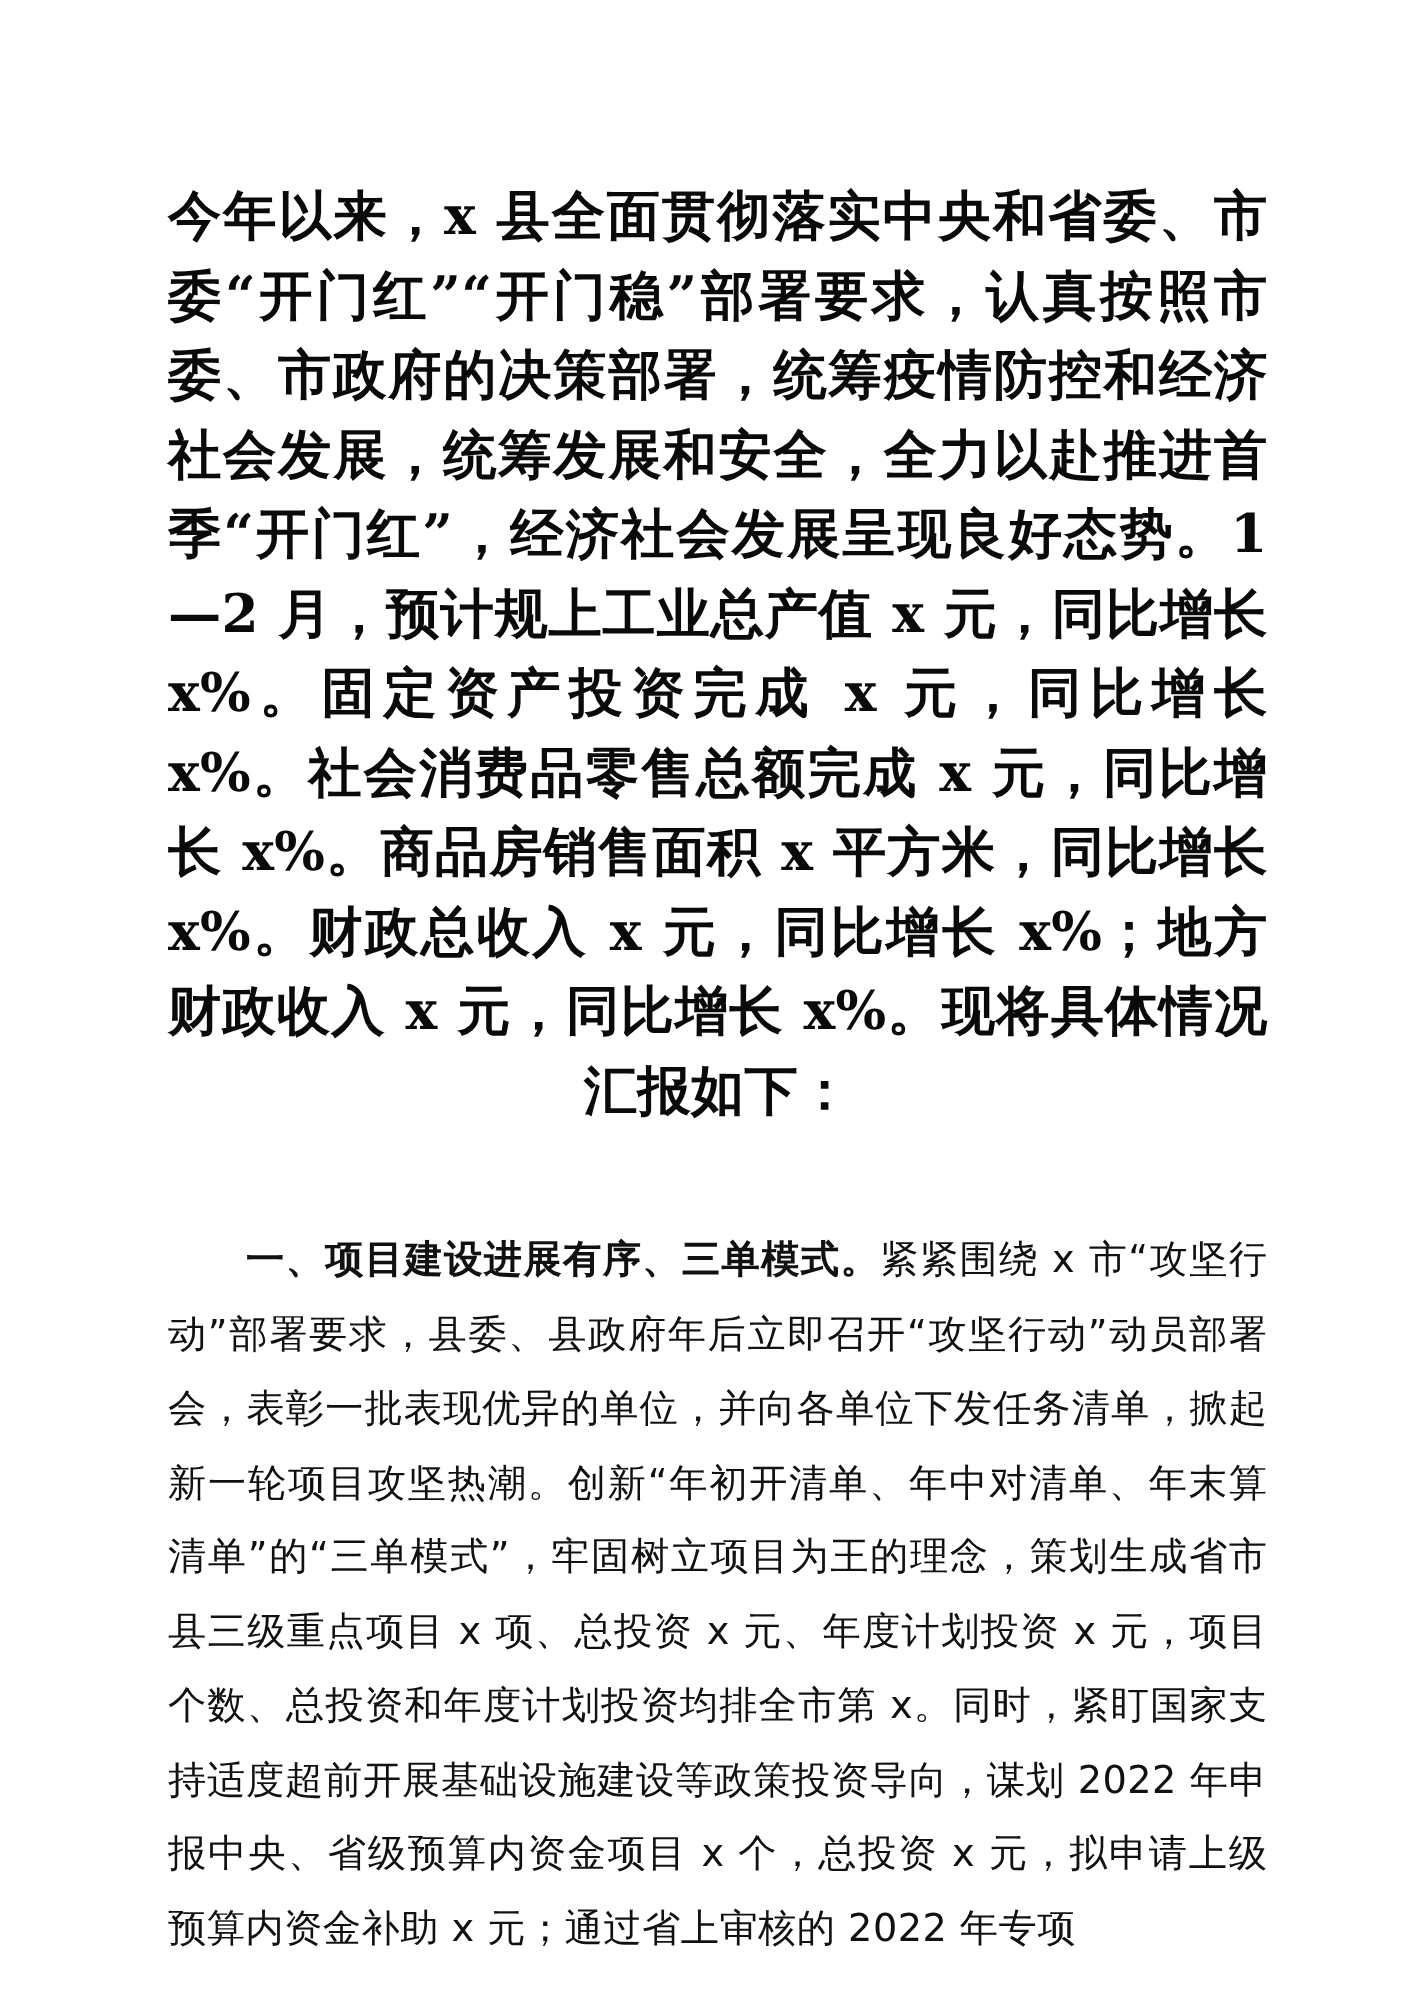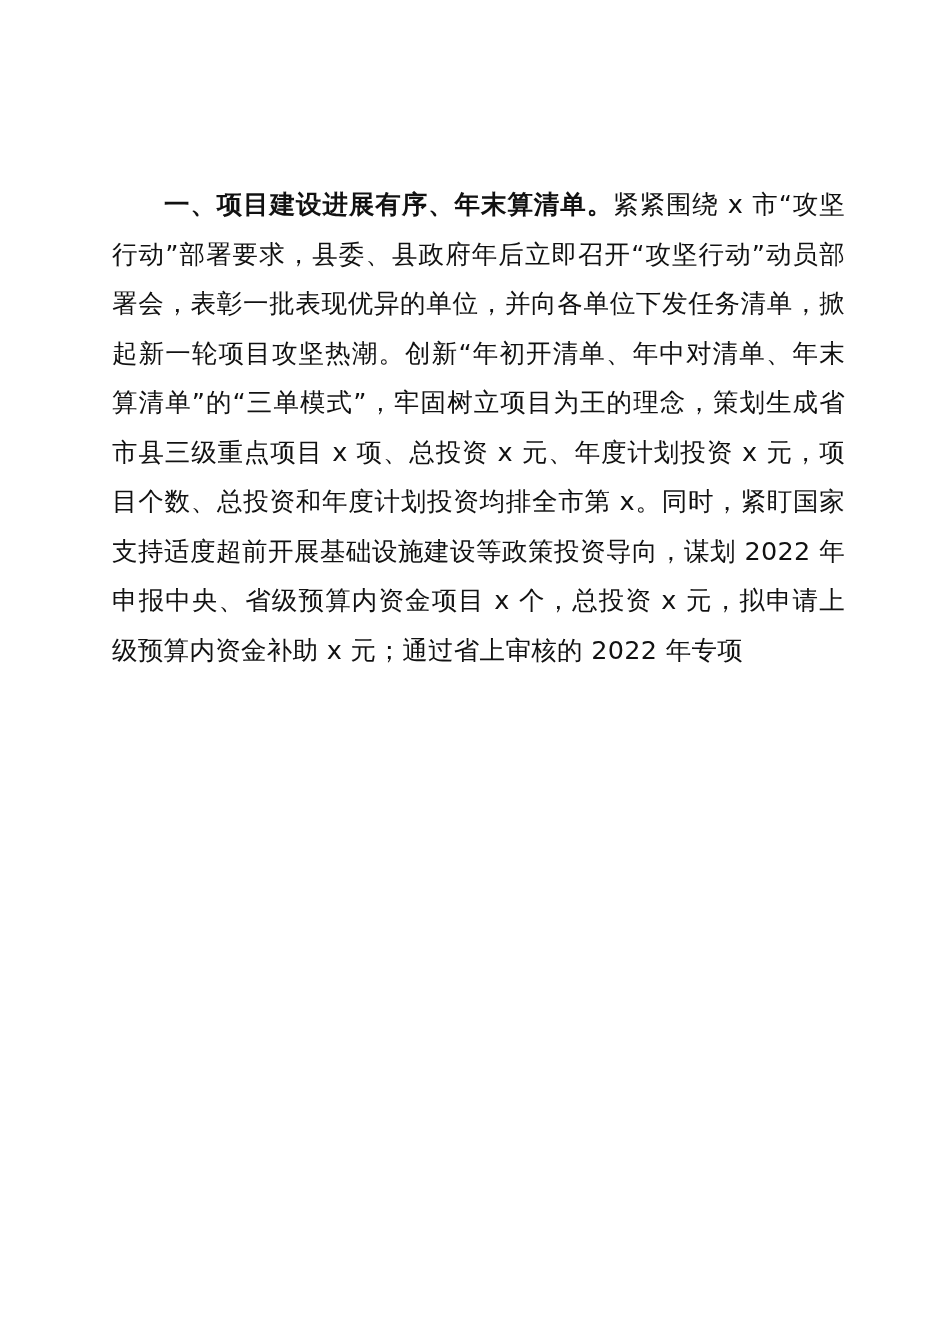--- a/index.html
+++ b/index.html
@@ -49,20 +49,21 @@
   }
   .body-para b {
     font-weight: bold;
   }
 </style>
 </head>
 <body>
 
 <div class="page">
 
+  <p class="lead">今年以来，x 县全面贯彻落实中央和省委、市委“开门红”“开门稳”部署要求，认真按照市委、市政府的决策部署，统筹疫情防控和经济社会发展，统筹发展和安全，全力以赴推进首季“开门红”，经济社会发展呈现良好态势。1—2 月，预计规上工业总产值 x 元，同比增长 x%。固定资产投资完成 x 元，同比增长 x%。社会消费品零售总额完成 x 元，同比增长 x%。商品房销售面积 x 平方米，同比增长 x%。财政总收入 x 元，同比增长 x%；地方财政收入 x 元，同比增长 x%。现将具体情况汇报如下：</p>
 
   <div class="gap"></div>
 
   <p class="body-para">
-    <b>一、项目建设进展有序、年末算清单。</b><span>紧紧围绕 x 市“攻坚行动”部署要求，县委、县政府年后立即召开“攻坚行动”动员部署会，表彰一批表现优异的单位，并向各单位下发任务清单，掀起新一轮项目攻坚热潮。创新“年初开清单、年中对清单、年末算清单”的“三单模式”，牢固树立项目为王的理念，策划生成省市县三级重点项目 x 项、总投资 x 元、年度计划投资 x 元，项目个数、总投资和年度计划投资均排全市第 x。同时，紧盯国家支持适度超前开展基础设施建设等政策投资导向，谋划 2022 年申报中央、省级预算内资金项目 x 个，总投资 x 元，拟申请上级预算内资金补助 x 元；通过省上审核的 2022 年专项</span>
+    <b>一、项目建设进展有序、三单模式。</b><span>紧紧围绕 x 市“攻坚行动”部署要求，县委、县政府年后立即召开“攻坚行动”动员部署会，表彰一批表现优异的单位，并向各单位下发任务清单，掀起新一轮项目攻坚热潮。创新“年初开清单、年中对清单、年末算清单”的“三单模式”，牢固树立项目为王的理念，策划生成省市县三级重点项目 x 项、总投资 x 元、年度计划投资 x 元，项目个数、总投资和年度计划投资均排全市第 x。同时，紧盯国家支持适度超前开展基础设施建设等政策投资导向，谋划 2022 年申报中央、省级预算内资金项目 x 个，总投资 x 元，拟申请上级预算内资金补助 x 元；通过省上审核的 2022 年专项</span>
   </p>
 
 </div>
 
 </body></html>

